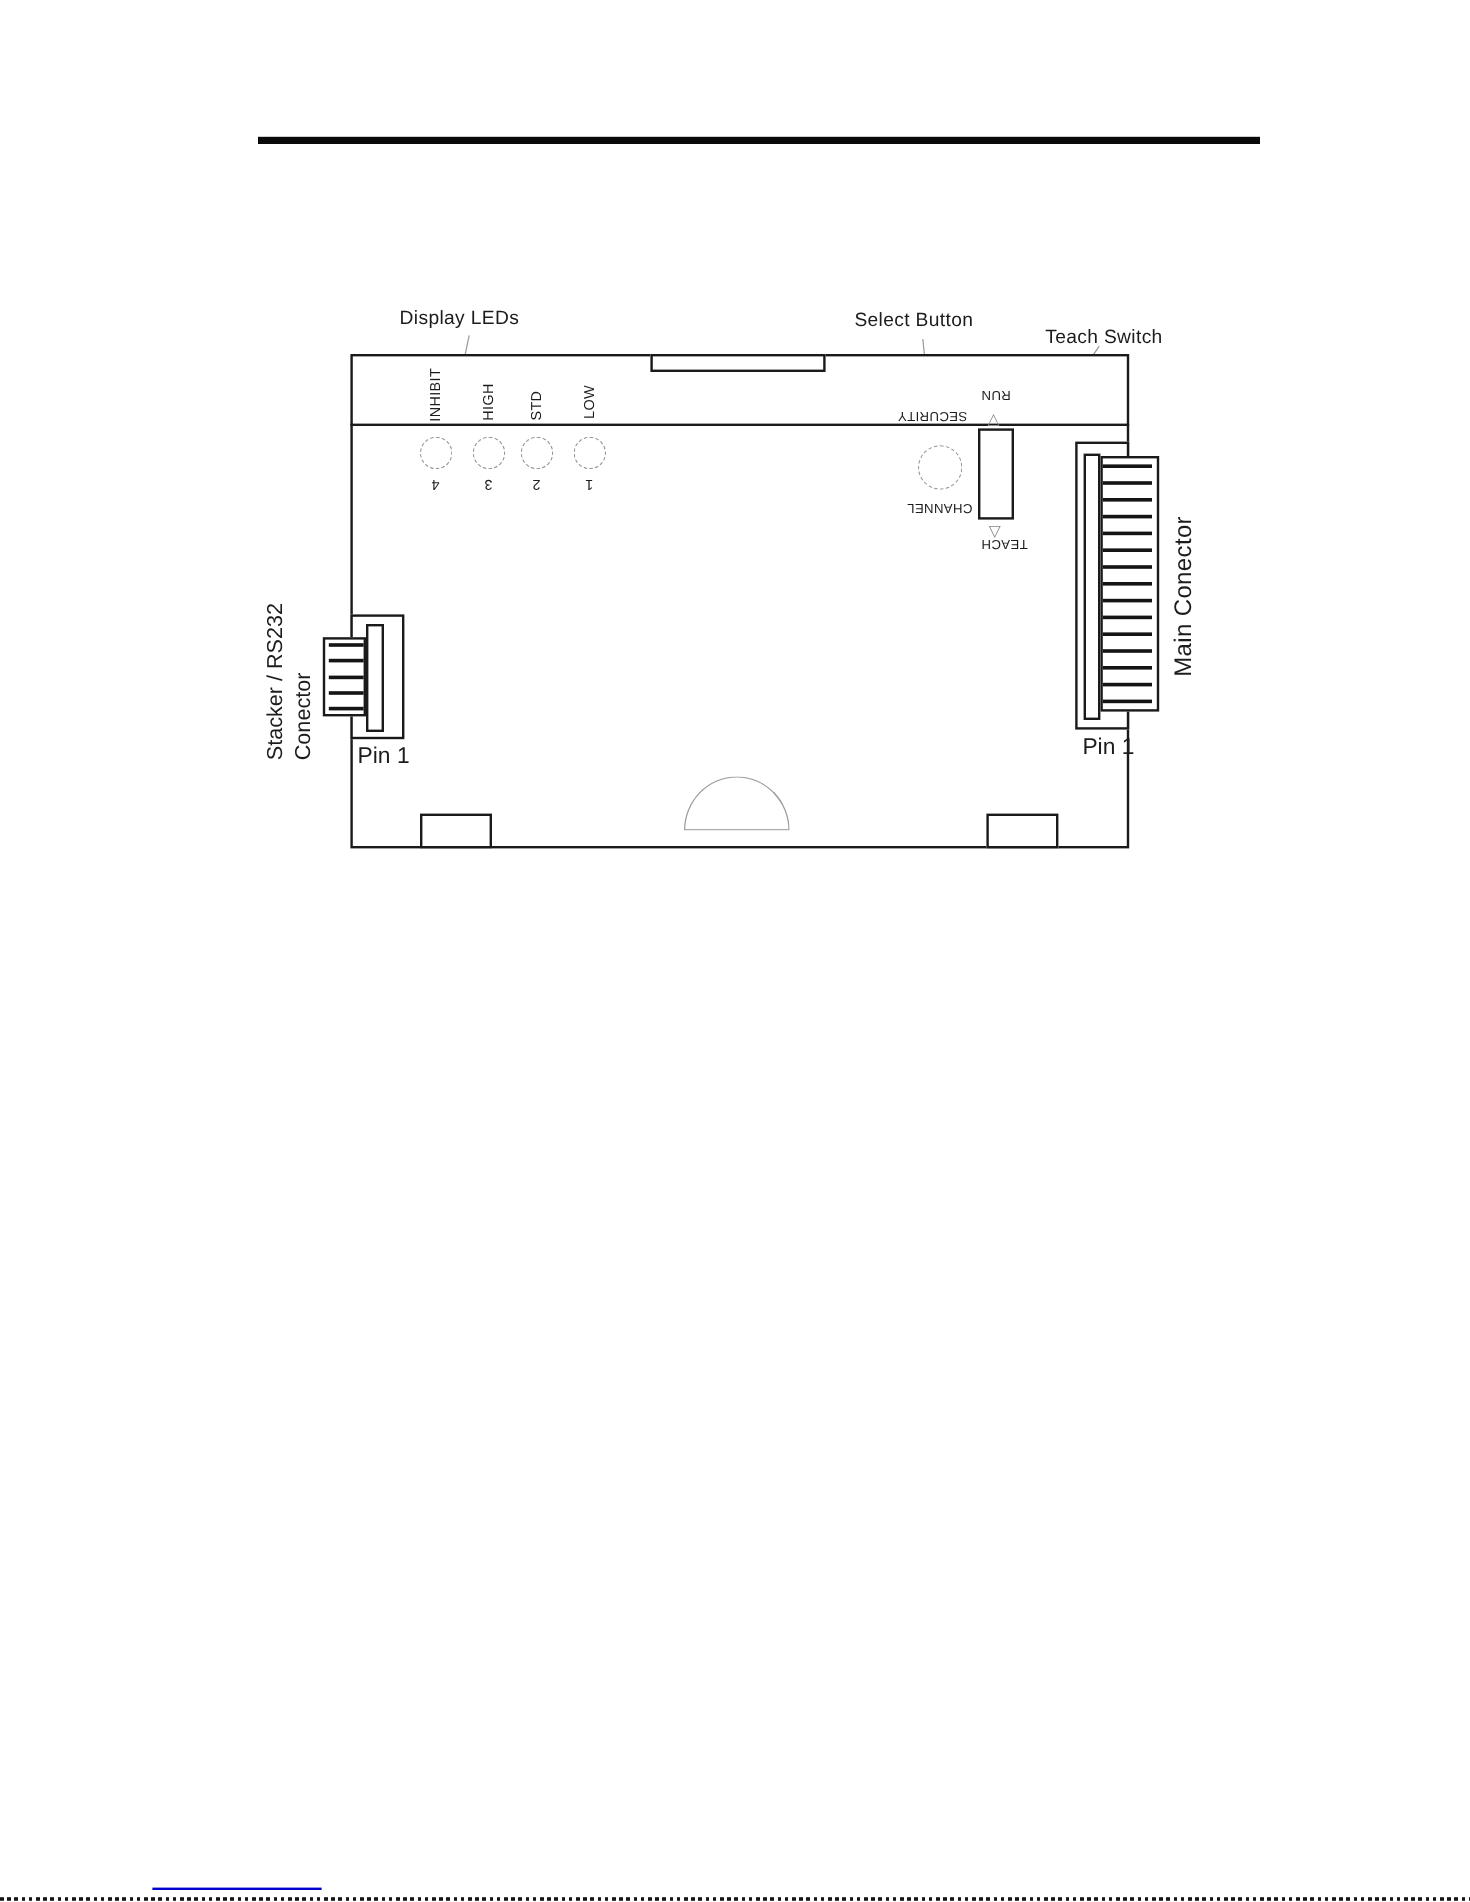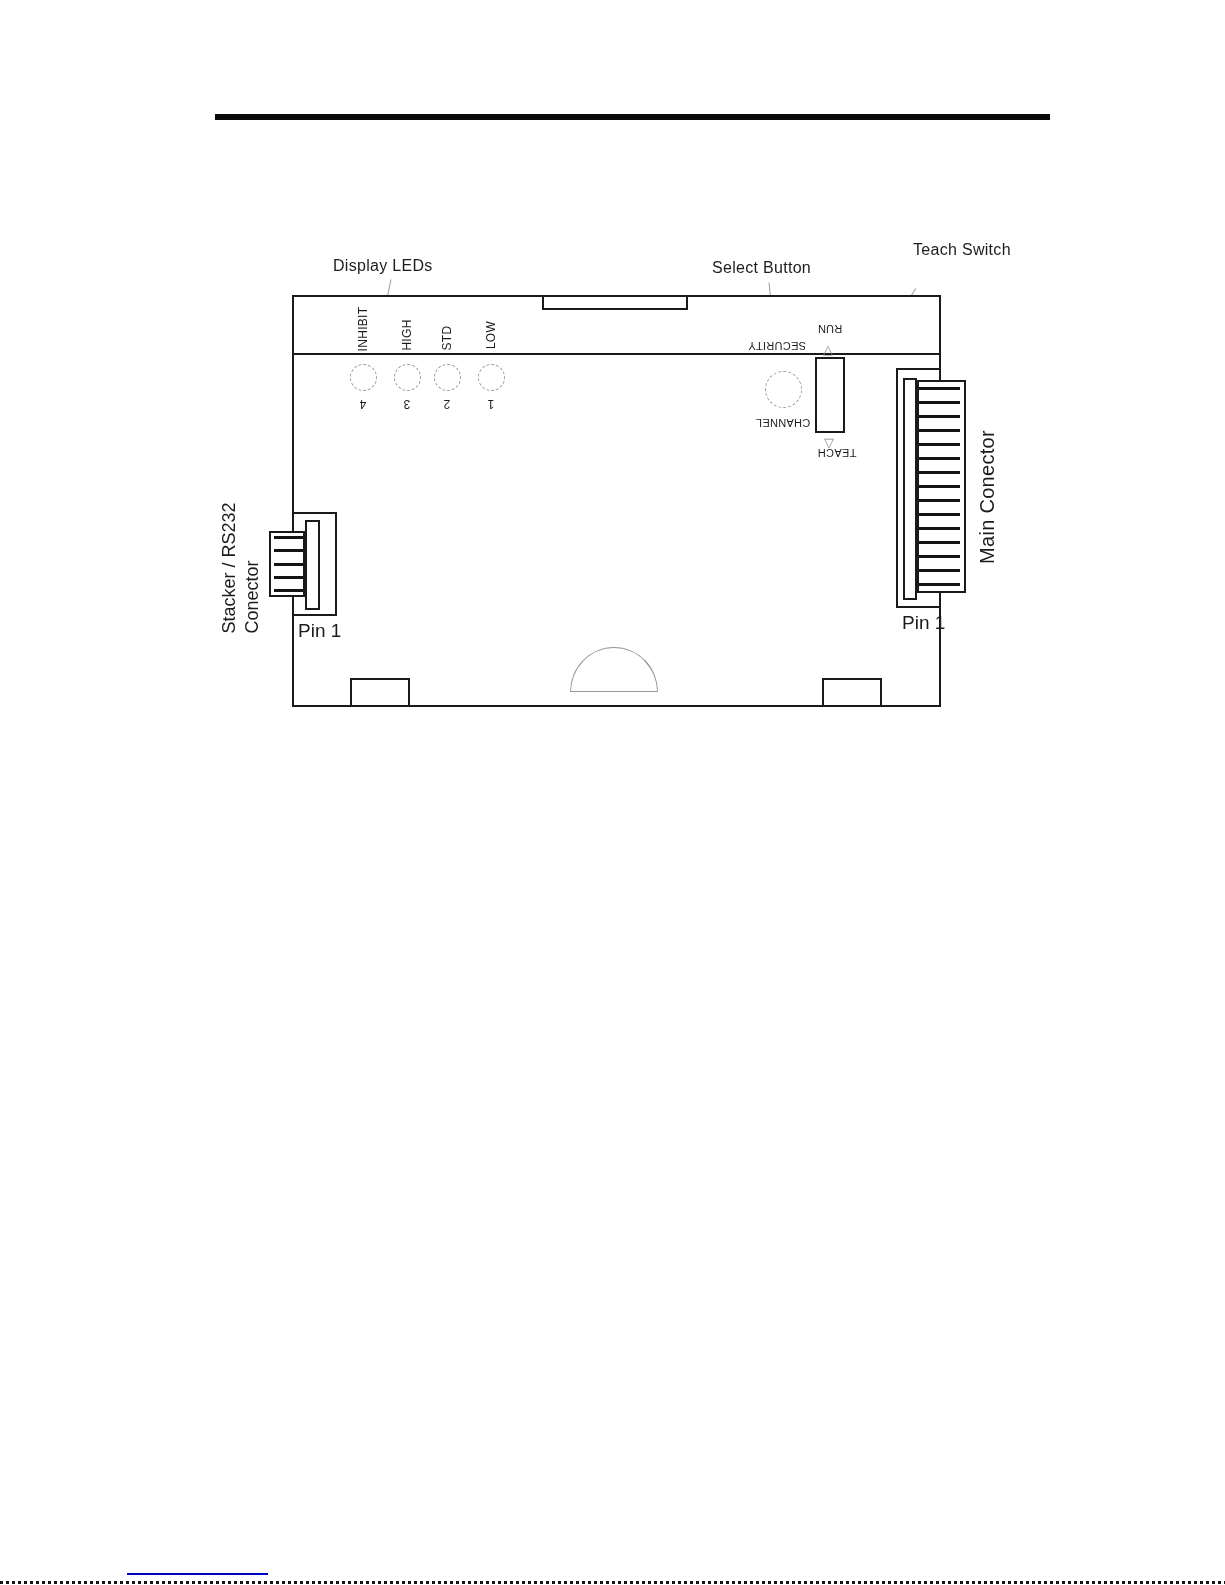--- a/index.html
+++ b/index.html
@@ -10,21 +10,21 @@
   .abs{position:absolute;}
   
   .top-rule{left:215px;top:114px;width:835px;height:6px;background:#0a0a0a;}
   .footer-link{left:127px;top:1573px;width:141px;height:2px;background:var(--footer-link,#0000cc);}
   .footer-dashes{left:0;top:1581px;width:1225px;height:3px;
     background:repeating-linear-gradient(90deg,#151515 0 3px,transparent 3px 6px);}
   
   .callout{font-size:16px;letter-spacing:0.3px;white-space:nowrap;}
   .callout.display{left:333px;top:257px;}
   .callout.select{left:712px;top:259px;}
-  .callout.teach{left:871px;top:241px;margin-left:42px;}
+  .callout.teach{left:871px;top:273px;}
   .leader{height:1px;background:#9a9a9a;transform-origin:0 50%;}
   .leader.display{left:391px;top:279px;width:92px;transform:rotate(101.9deg);}
   .leader.select{left:769px;top:282px;width:88px;transform:rotate(84.2deg);}
   .leader.teach{left:916px;top:288px;width:117px;transform:rotate(124.2deg);}
   
   .board{left:292px;top:295px;width:649px;height:412px;border:2px solid var(--line,#1a1a1a);
     box-sizing:border-box;background:#fff;}
   .board-divider{left:292px;top:353px;width:649px;height:2px;background:var(--line,#1a1a1a);}
   .board-slot{left:542px;top:295px;width:146px;height:15px;border:2px solid var(--line,#1a1a1a);
     box-sizing:border-box;background:#fff;}

